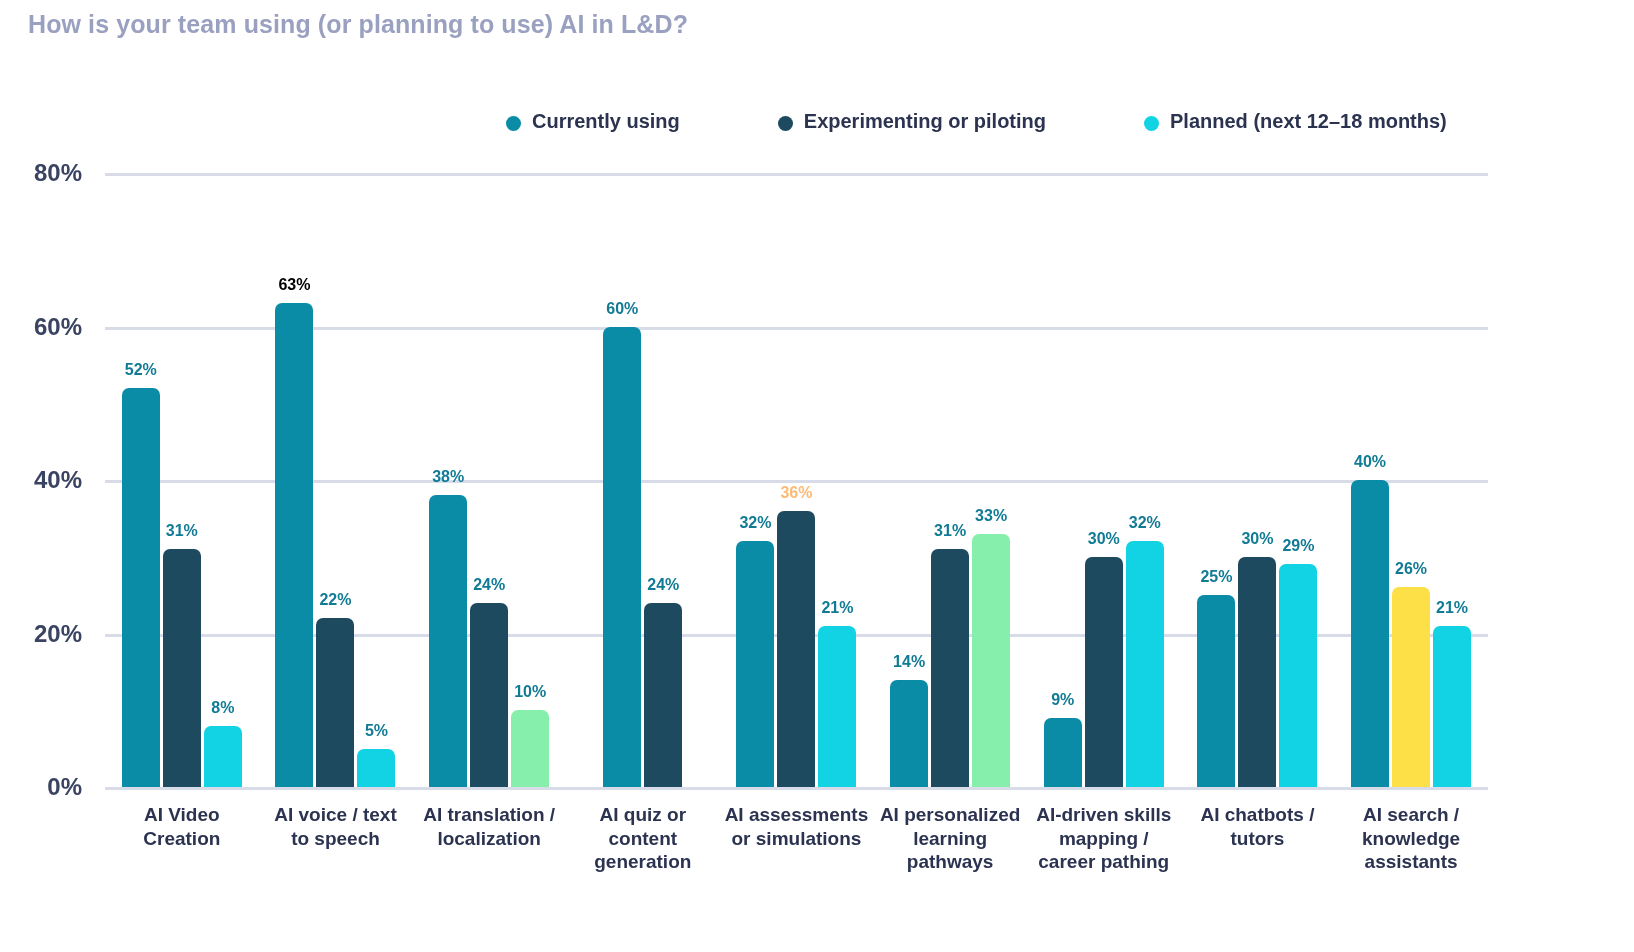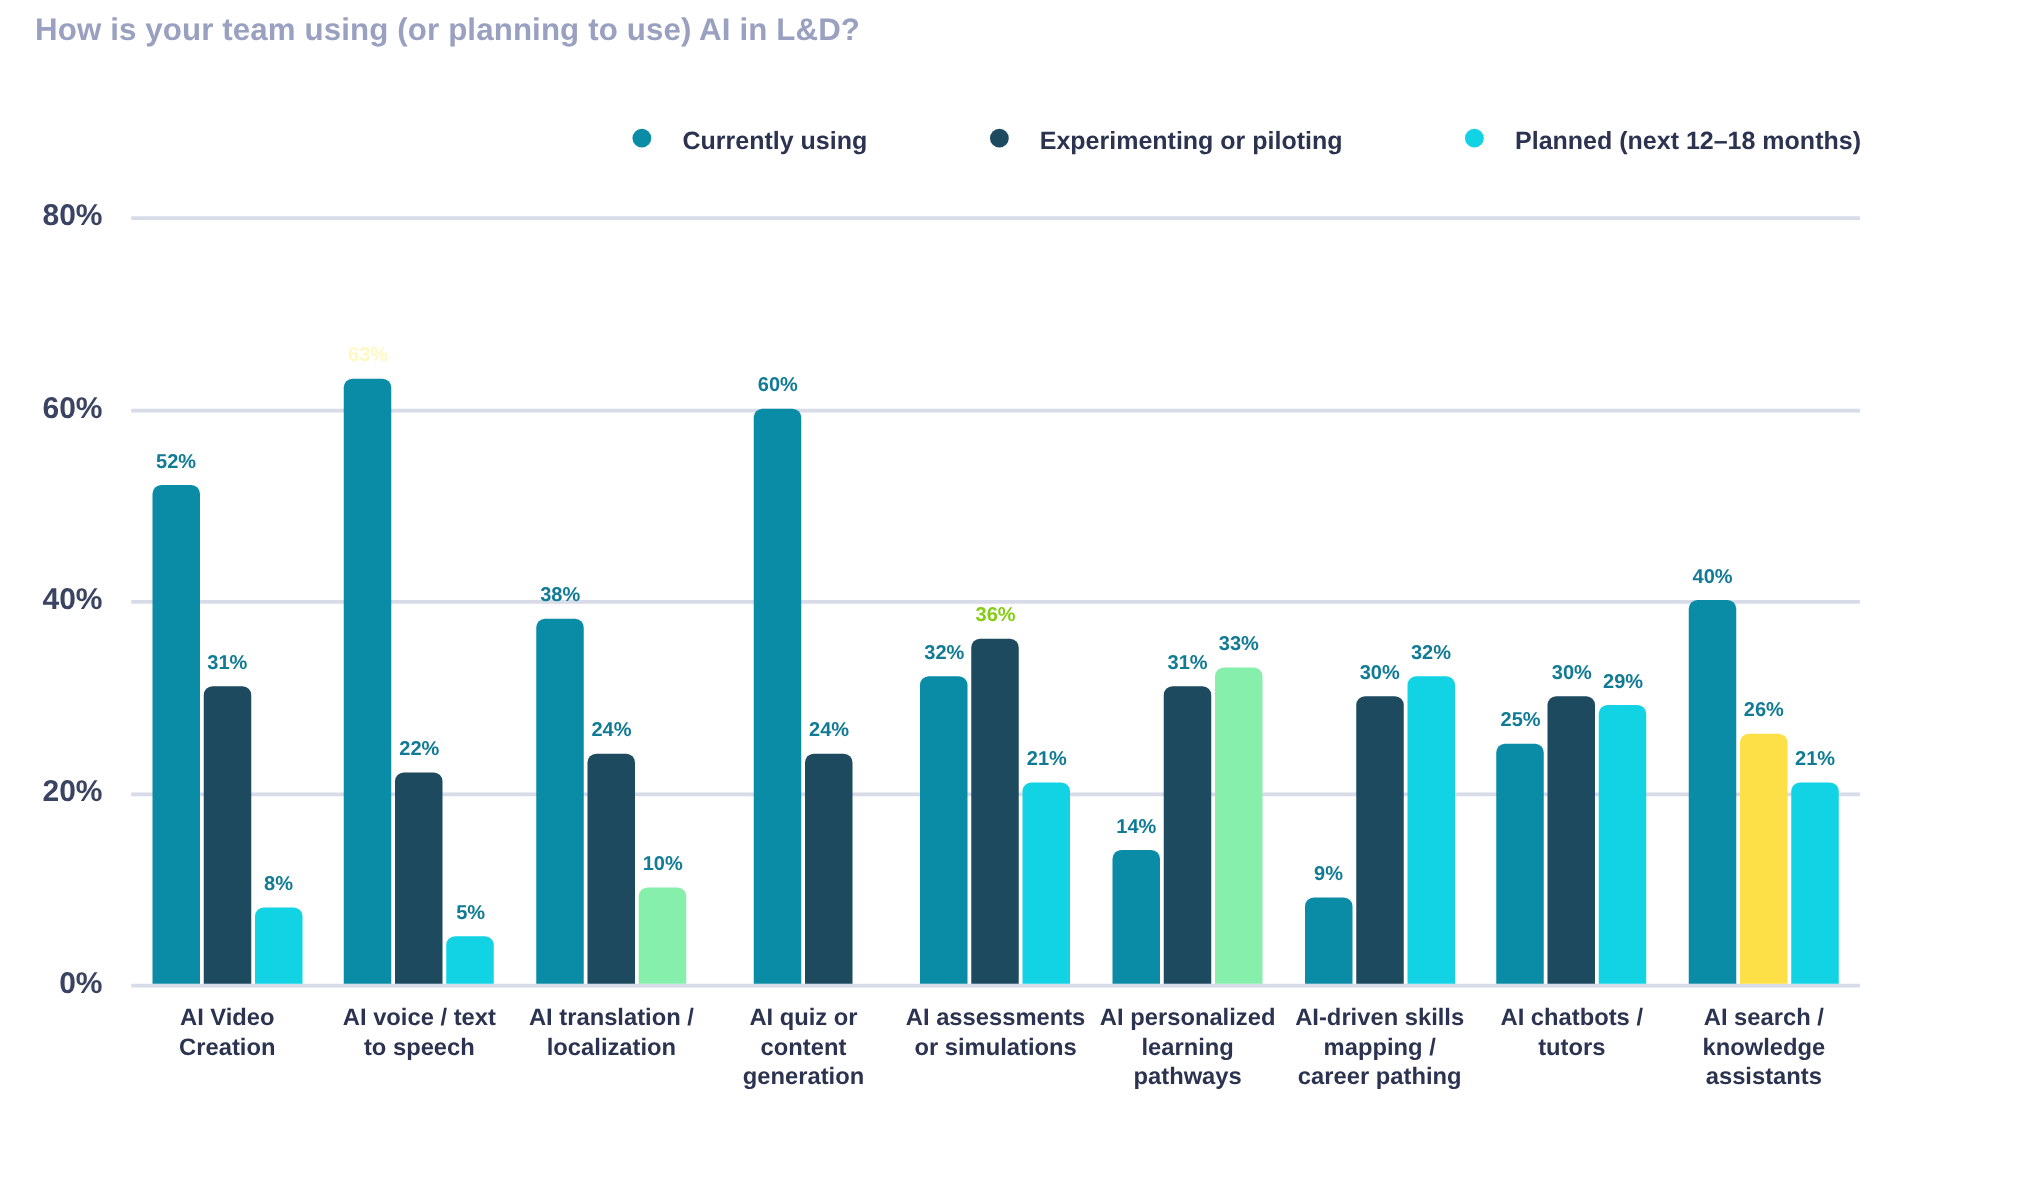--- a/index.html
+++ b/index.html
@@ -35,22 +35,22 @@
     position: absolute;
     left: 506px;
     top: 103px;
     display: flex;
     align-items: center;
     gap: 98px;
     height: 28px;
   }
   .legend-item {
     display: flex;
-    align-items: flex-start;
-    gap: 25px;
+    align-items: flex-end;
+    gap: 11px;
     height: 28px;
   }
   .legend-dot {
     width: 15px;
     height: 15px;
     border-radius: 50%;
     flex: none;
     display: block;
   }
   .legend-label {
@@ -206,21 +206,21 @@
           </div>
           <div class="bar-slot">
             <div class="bar" title="Planned (next 12–18 months) — AI Video Creation: 8%" style="height: 61.4px; background: rgb(18, 211, 227);">
               <span class="bar-value" style="color: rgb(17, 123, 149);">8%</span>
             </div>
           </div>
         </div>
         <div class="group" style="width: 153.667px;">
           <div class="bar-slot">
             <div class="bar" title="Currently using — AI voice / text to speech: 63%" style="height: 483.525px; background: rgb(11, 140, 166);">
-              <span class="bar-value" style="color: #fef9c3;">63%</span>
+              <span class="bar-value" style="color: #000000;">63%</span>
             </div>
           </div>
           <div class="bar-slot">
             <div class="bar" title="Experimenting or piloting — AI voice / text to speech: 22%" style="height: 168.85px; background: rgb(29, 74, 94);">
               <span class="bar-value" style="color: rgb(17, 123, 149);">22%</span>
             </div>
           </div>
           <div class="bar-slot">
             <div class="bar" title="Planned (next 12–18 months) — AI voice / text to speech: 5%" style="height: 38.375px; background: rgb(18, 211, 227);">
               <span class="bar-value" style="color: rgb(17, 123, 149);">5%</span>
@@ -257,21 +257,21 @@
           </div>
         </div>
         <div class="group" style="width: 153.667px;">
           <div class="bar-slot">
             <div class="bar" title="Currently using — AI assessments or simulations: 32%" style="height: 245.6px; background: rgb(11, 140, 166);">
               <span class="bar-value" style="color: rgb(17, 123, 149);">32%</span>
             </div>
           </div>
           <div class="bar-slot">
             <div class="bar" title="Experimenting or piloting — AI assessments or simulations: 36%" style="height: 276.3px; background: rgb(29, 74, 94);">
-              <span class="bar-value" style="color: #84cc16;">36%</span>
+              <span class="bar-value" style="color: #fdba74;">36%</span>
             </div>
           </div>
           <div class="bar-slot">
             <div class="bar" title="Planned (next 12–18 months) — AI assessments or simulations: 21%" style="height: 161.175px; background: rgb(18, 211, 227);">
               <span class="bar-value" style="color: rgb(17, 123, 149);">21%</span>
             </div>
           </div>
         </div>
         <div class="group" style="width: 153.667px;">
           <div class="bar-slot">

